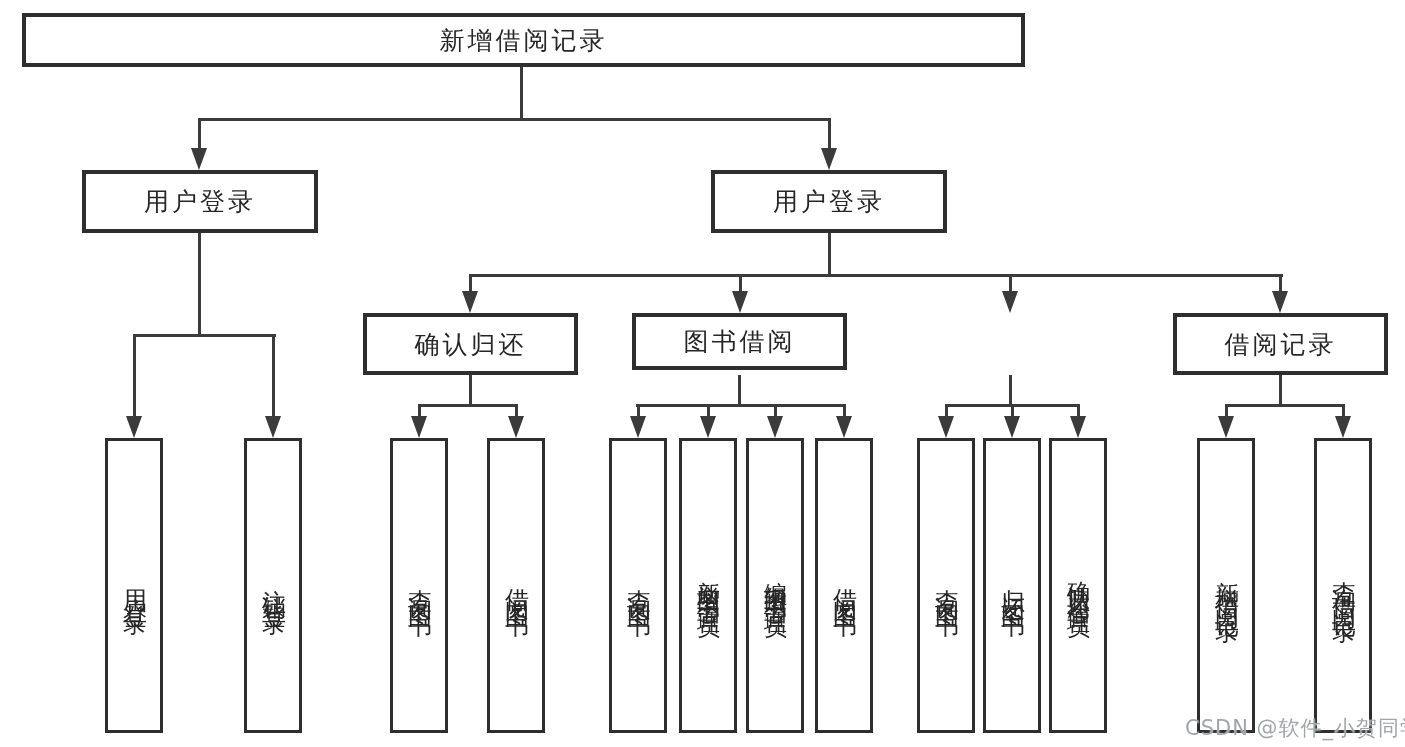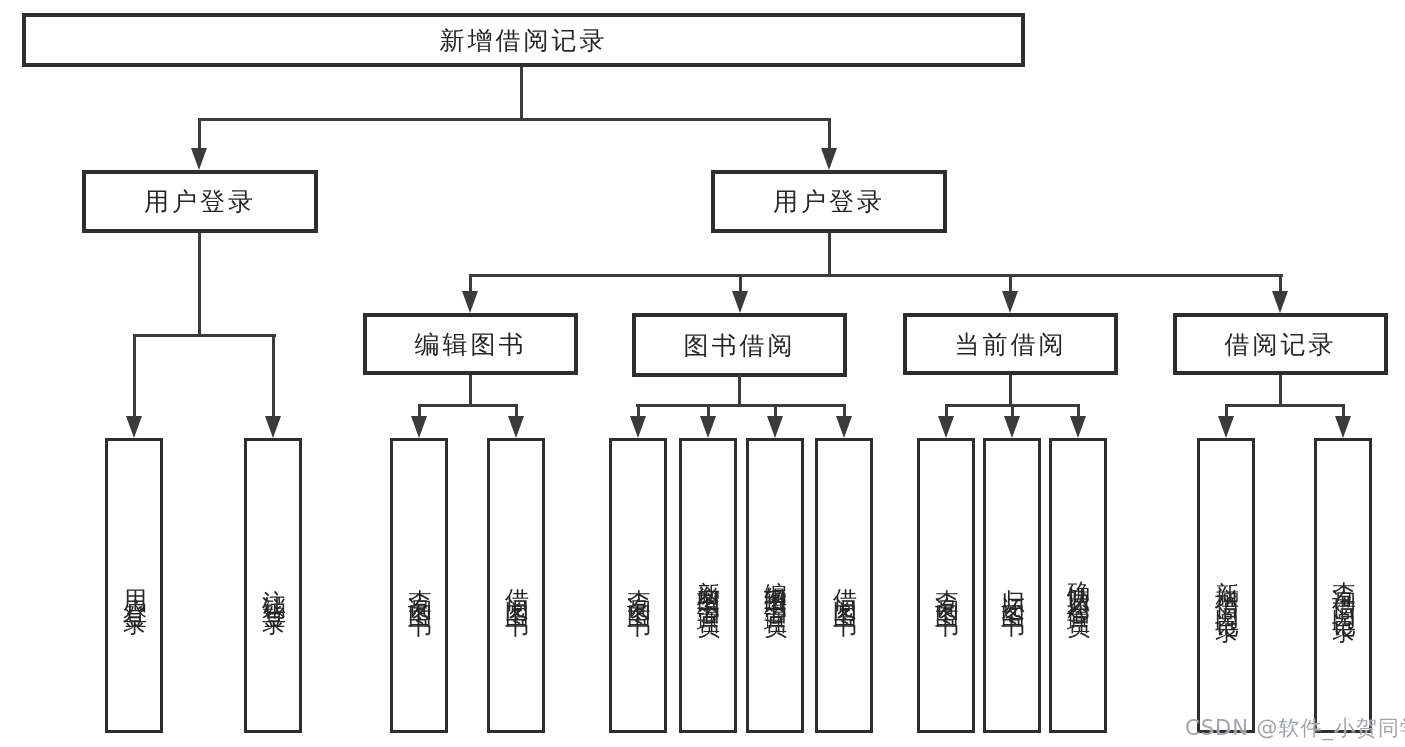--- a/index.html
+++ b/index.html
@@ -62,23 +62,22 @@
   <div class="hl" style="left:469px;top:274px;width:814px;"></div>
   <div class="vl" style="left:469px;top:274px;height:19px;"></div>
   <div class="ar" style="left:462px;top:291px;"></div>
   <div class="vl" style="left:739px;top:274px;height:19px;"></div>
   <div class="ar" style="left:732px;top:291px;"></div>
   <div class="vl" style="left:1009px;top:274px;height:19px;"></div>
   <div class="ar" style="left:1002px;top:291px;"></div>
   <div class="vl" style="left:1279px;top:274px;height:19px;"></div>
   <div class="ar" style="left:1272px;top:291px;"></div>
 
-  <div class="node" style="left:363px;top:313px;width:215px;height:62px;">编辑图书</div>
-  <div class="node" style="left:632px;top:313px;width:215px;height:64px;">图书借阅</div>
-  <div class="node" style="left:903px;top:313px;width:215px;height:62px;">当前借阅</div>
+  <div class="node" style="left:363px;top:313px;width:215px;height:62px;">确认归还</div>
+  <div class="node" style="left:632px;top:313px;width:215px;height:57px;">图书借阅</div>
   <div class="node" style="left:1173px;top:313px;width:215px;height:62px;">借阅记录</div>
 
   <div class="vl" style="left:469px;top:375px;height:32px;"></div>
   <div class="vl" style="left:738px;top:375px;height:32px;"></div>
   <div class="vl" style="left:1009px;top:375px;height:32px;"></div>
   <div class="vl" style="left:1279px;top:375px;height:31px;"></div>
 
   <div class="hl" style="left:418px;top:404px;width:100px;"></div>
   <div class="vl" style="left:418px;top:404px;height:14px;"></div>
   <div class="ar" style="left:411px;top:416px;"></div>

